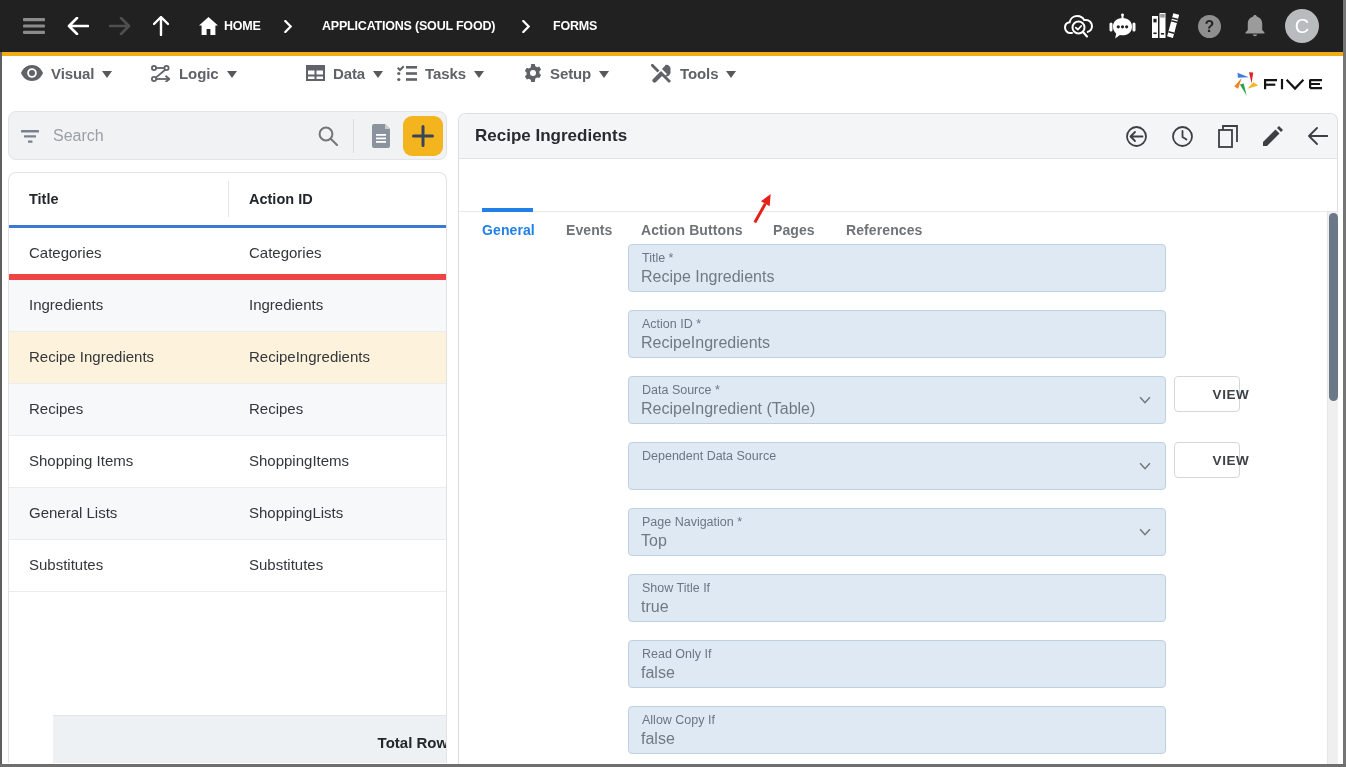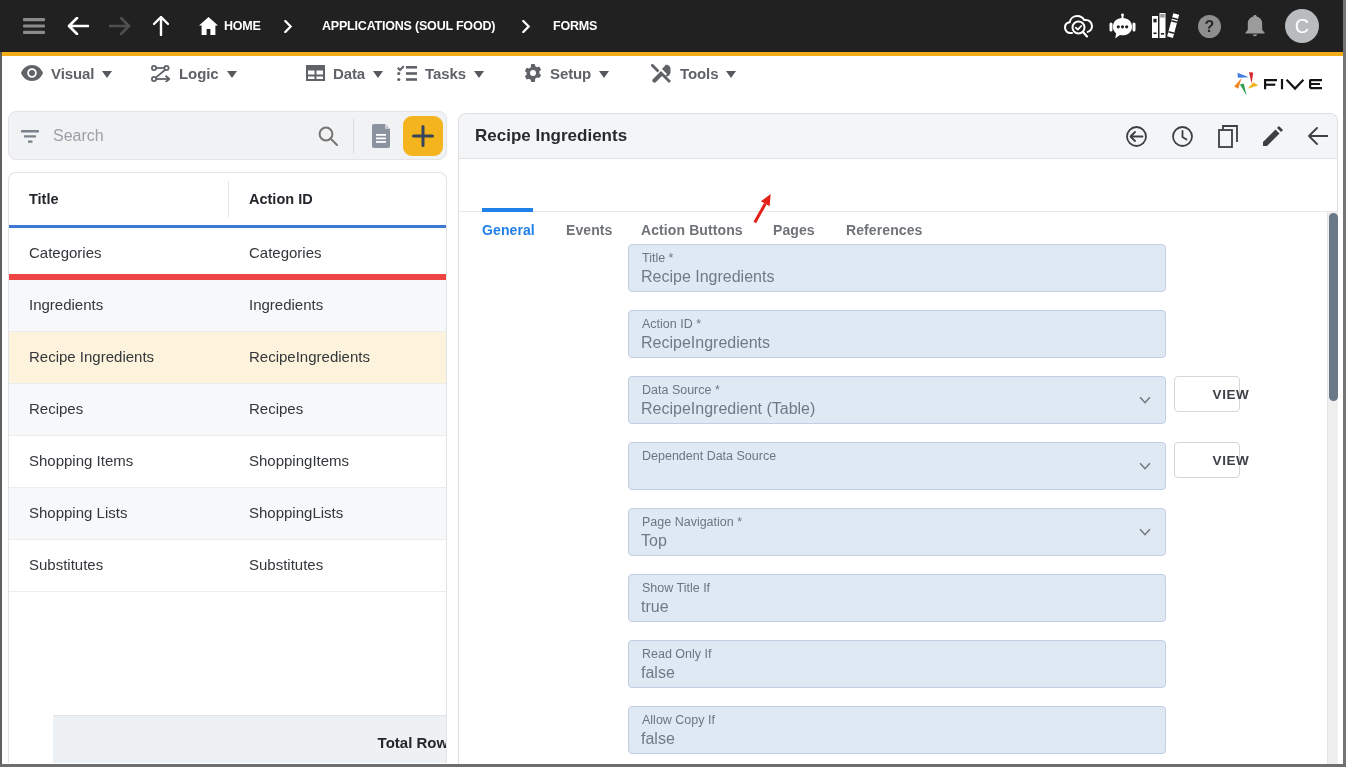--- a/index.html
+++ b/index.html
@@ -295,21 +295,21 @@
     </div>
   <div class="trow" style="top:211px; background:#f7f8fa; border-bottom:1px solid #ebecee;">
     <div class="tcell1">Recipes</div>
       <div class="tcell2">Recipes</div>
     </div>
   <div class="trow" style="top:263px; background:#fff; border-bottom:1px solid #ebecee;">
     <div class="tcell1">Shopping Items</div>
       <div class="tcell2">ShoppingItems</div>
     </div>
   <div class="trow" style="top:315px; background:#f7f8fa; border-bottom:1px solid #ebecee;">
-    <div class="tcell1">Shopping Lists</div>
+    <div class="tcell1">General Lists</div>
       <div class="tcell2">ShoppingLists</div>
     </div>
   <div class="trow" style="top:367px; background:#fff; border-bottom:1px solid #ebecee;">
     <div class="tcell1">Substitutes</div>
       <div class="tcell2">Substitutes</div>
     </div>
 
   <div class="abs" style="left:0; top:542px; width:437px; height:49px; background:#eef1f3; border-top:1px solid #e3e4e6;margin-left:44px;">
     <div class="abs" style="right:16px; top:18px; font-size:15px; font-weight:bold; color:#23272b;">Total Rows: 7</div>
   </div>

